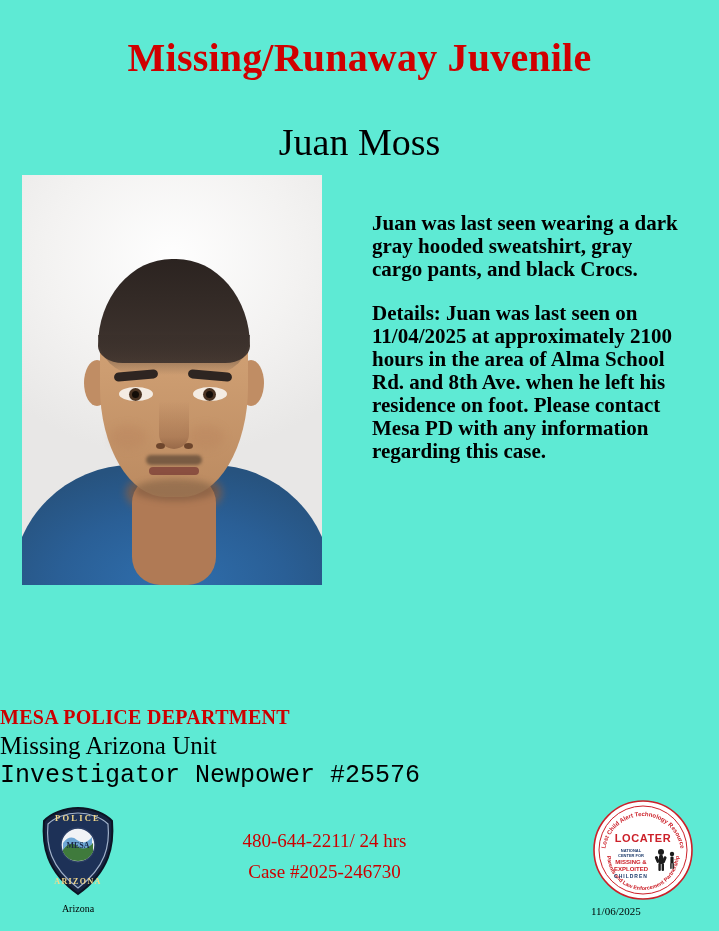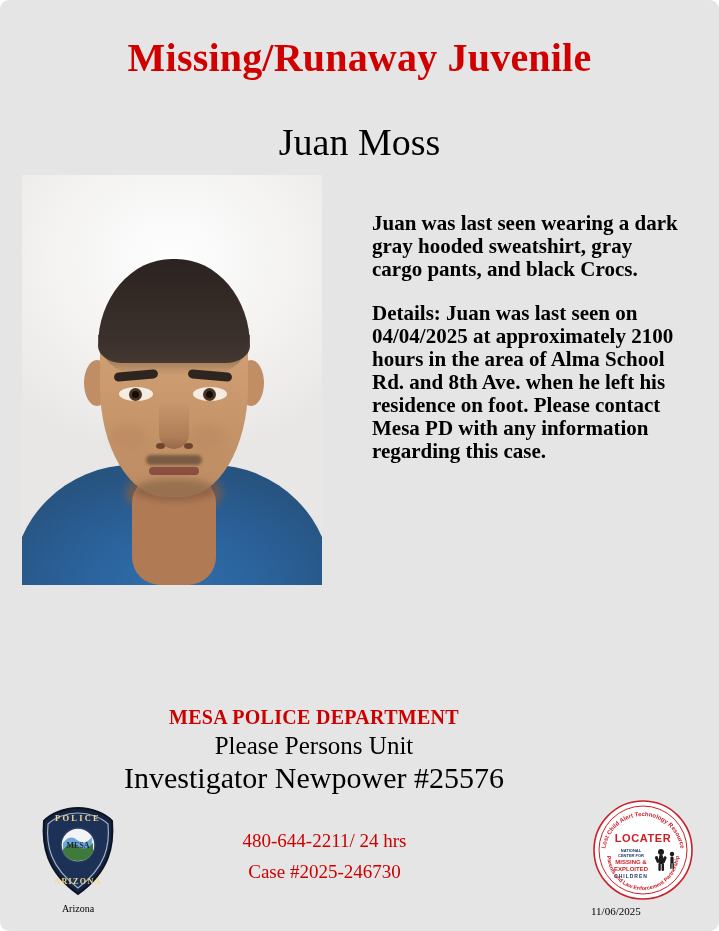--- a/index.html
+++ b/index.html
@@ -12,22 +12,21 @@
     height: 931px;
     position: relative;
     font-family: "Liberation Serif", serif;
     color: #000000;
     overflow: hidden;
   }
 
   .page {
     position: absolute;
     inset: 0;
-    background: #e5e5e5;
-    border-radius: 9px;
+    background: #5eead4;
   }
 
   
   .title {
     position: absolute;
     top: 34px;
     left: 0;
     width: 719px;
     text-align: center;
     font-family: "Liberation Serif", serif;
@@ -255,38 +254,38 @@
     font-size: 21px;
     line-height: 23px;
   }
 
   
   .agency {
     position: absolute;
     left: 0;
     top: 706px;
     width: 628px;
-    text-align: center;
+    text-align: left;
   }
   .agency-name {
     font-family: "Liberation Serif", serif;
     font-weight: bold;
     font-size: 20px;
     color: #cc0000;
     letter-spacing: 0.3px;
   }
   .unit {
     font-family: "Liberation Serif", serif;
     font-size: 25px;
     margin-top: 3px;
     color: #000000;
   }
   .investigator {
-    font-family: Liberation Serif, serif;
-    font-size: 30px;
+    font-family: Liberation Mono, monospace;
+    font-size: 25px;
     margin-top: 1px;
     color: #000000;
   }
   .contact {
     position: absolute;
     left: 0;
     top: 825px;
     width: 649px;
     text-align: center;
     font-family: "Liberation Serif", serif;
@@ -369,26 +368,26 @@
       <div class="nostril l"></div>
       <div class="nostril r"></div>
       <div class="mustache"></div>
       <div class="mouth"></div>
       <div class="chin-shadow"></div>
     </div>
   </div>
 
   <div class="details">
     <p class="para">Juan was last seen wearing a dark gray hooded sweatshirt, gray cargo pants, and black Crocs.</p>
-    <p class="para">Details: Juan was last seen on 04/04/2025 at approximately 2100 hours in the area of Alma School Rd. and 8th Ave. when he left his residence on foot. Please contact Mesa PD with any information regarding this case.</p>
+    <p class="para">Details: Juan was last seen on 11/04/2025 at approximately 2100 hours in the area of Alma School Rd. and 8th Ave. when he left his residence on foot. Please contact Mesa PD with any information regarding this case.</p>
   </div>
 
   <div class="agency">
     <div class="agency-name">MESA POLICE DEPARTMENT</div>
-    <div class="unit">Please Persons Unit</div>
+    <div class="unit">Missing Arizona Unit</div>
     <div class="investigator">Investigator Newpower #25576</div>
   </div>
 
   <div class="contact">
     <div>480-644-2211/ 24 hrs</div>
     <div>Case #2025-246730</div>
   </div>
 
   <div class="badge">
     <svg viewBox="0 0 84 92" width="84" height="92" aria-hidden="true">

